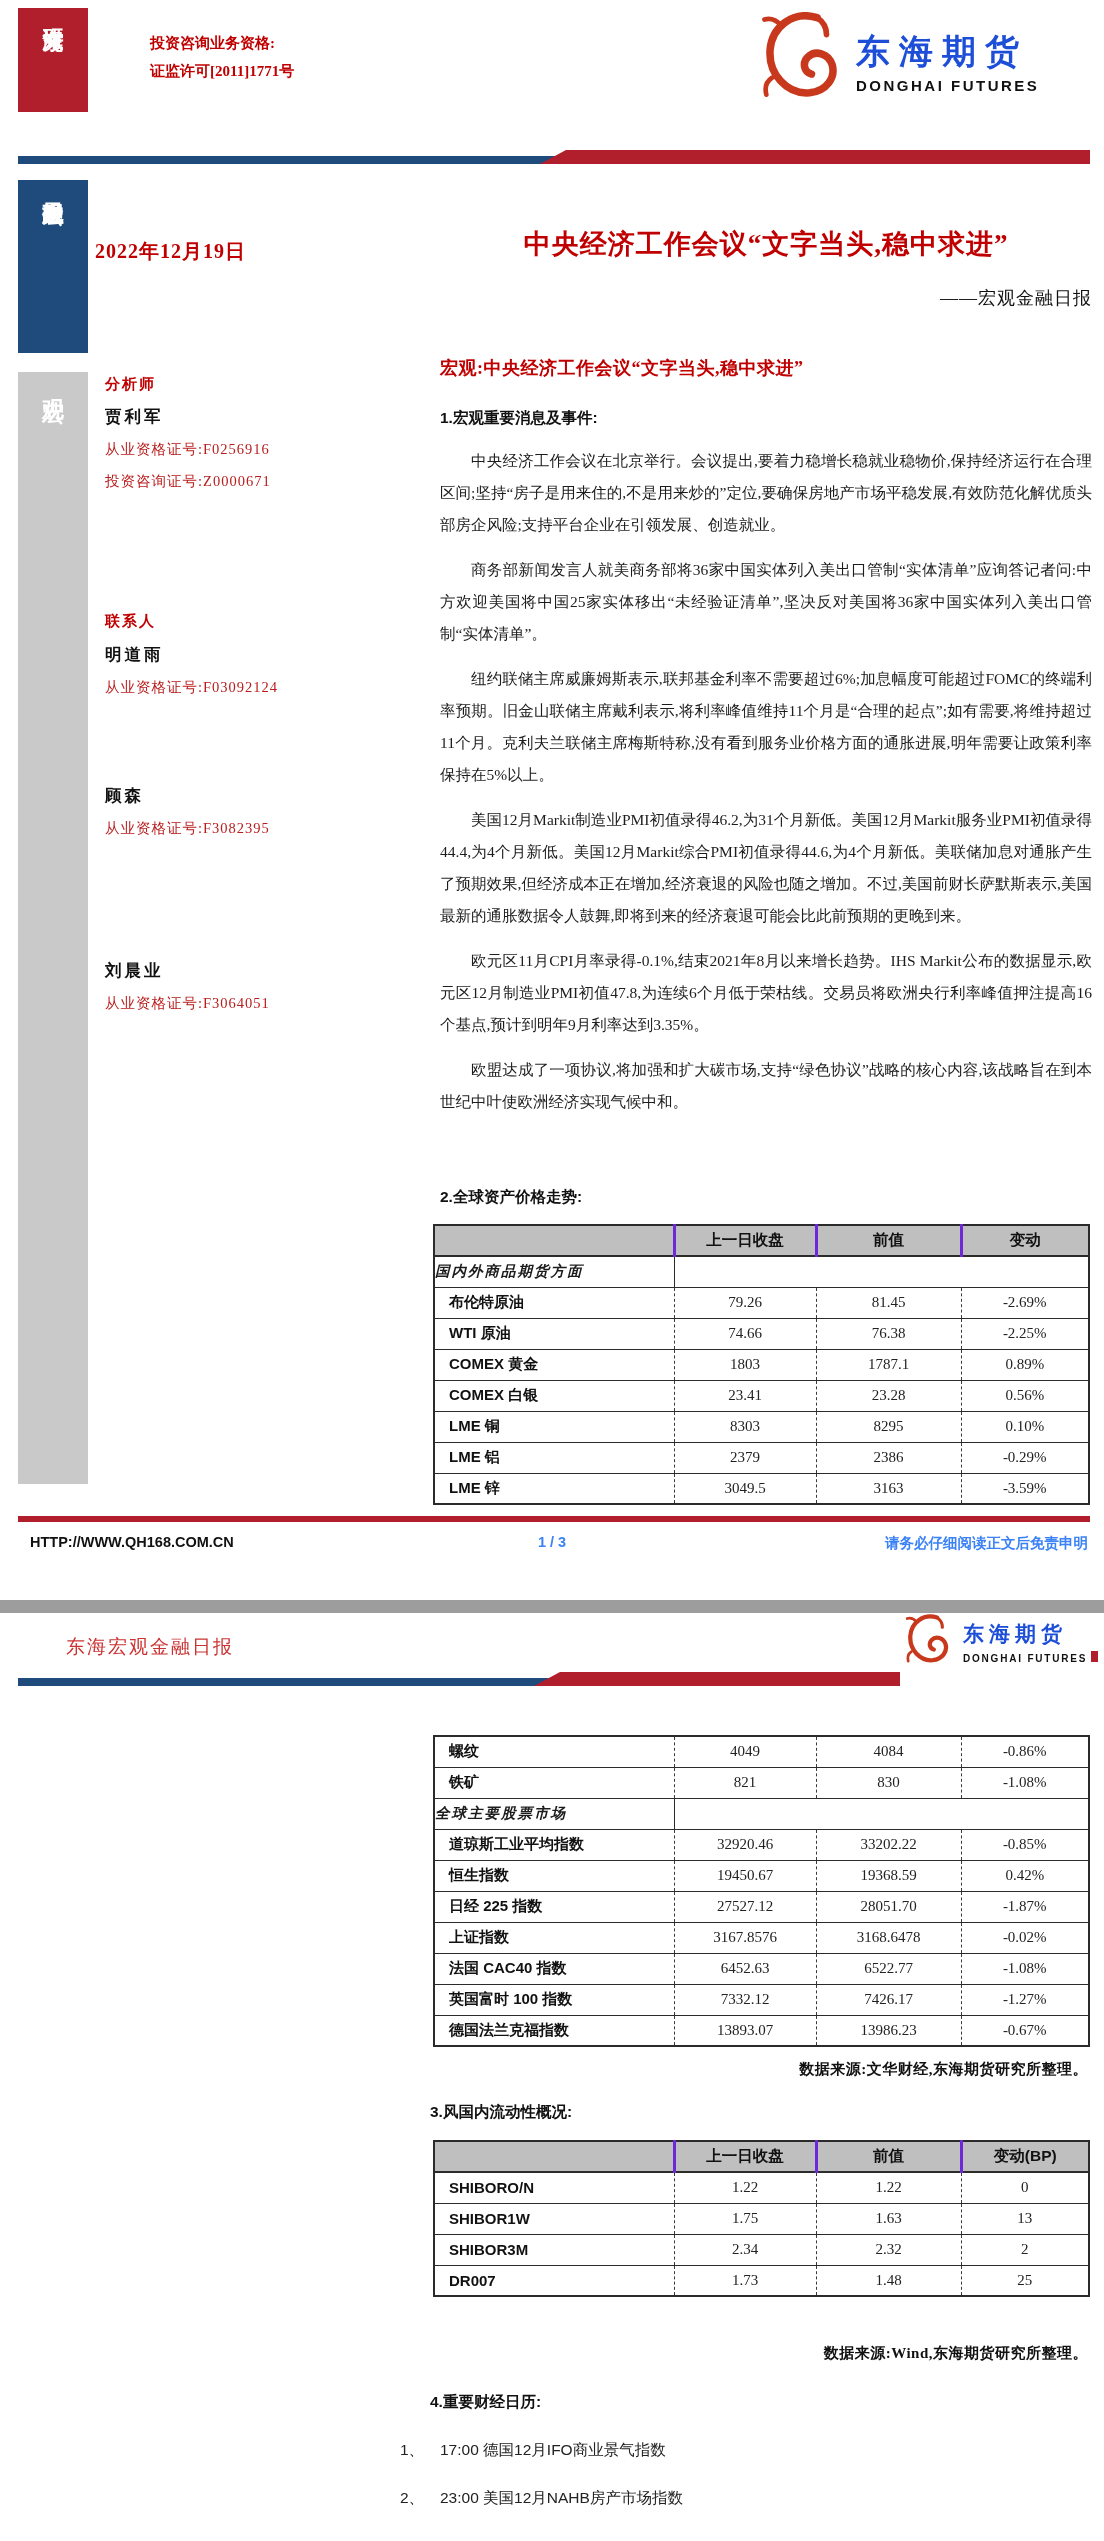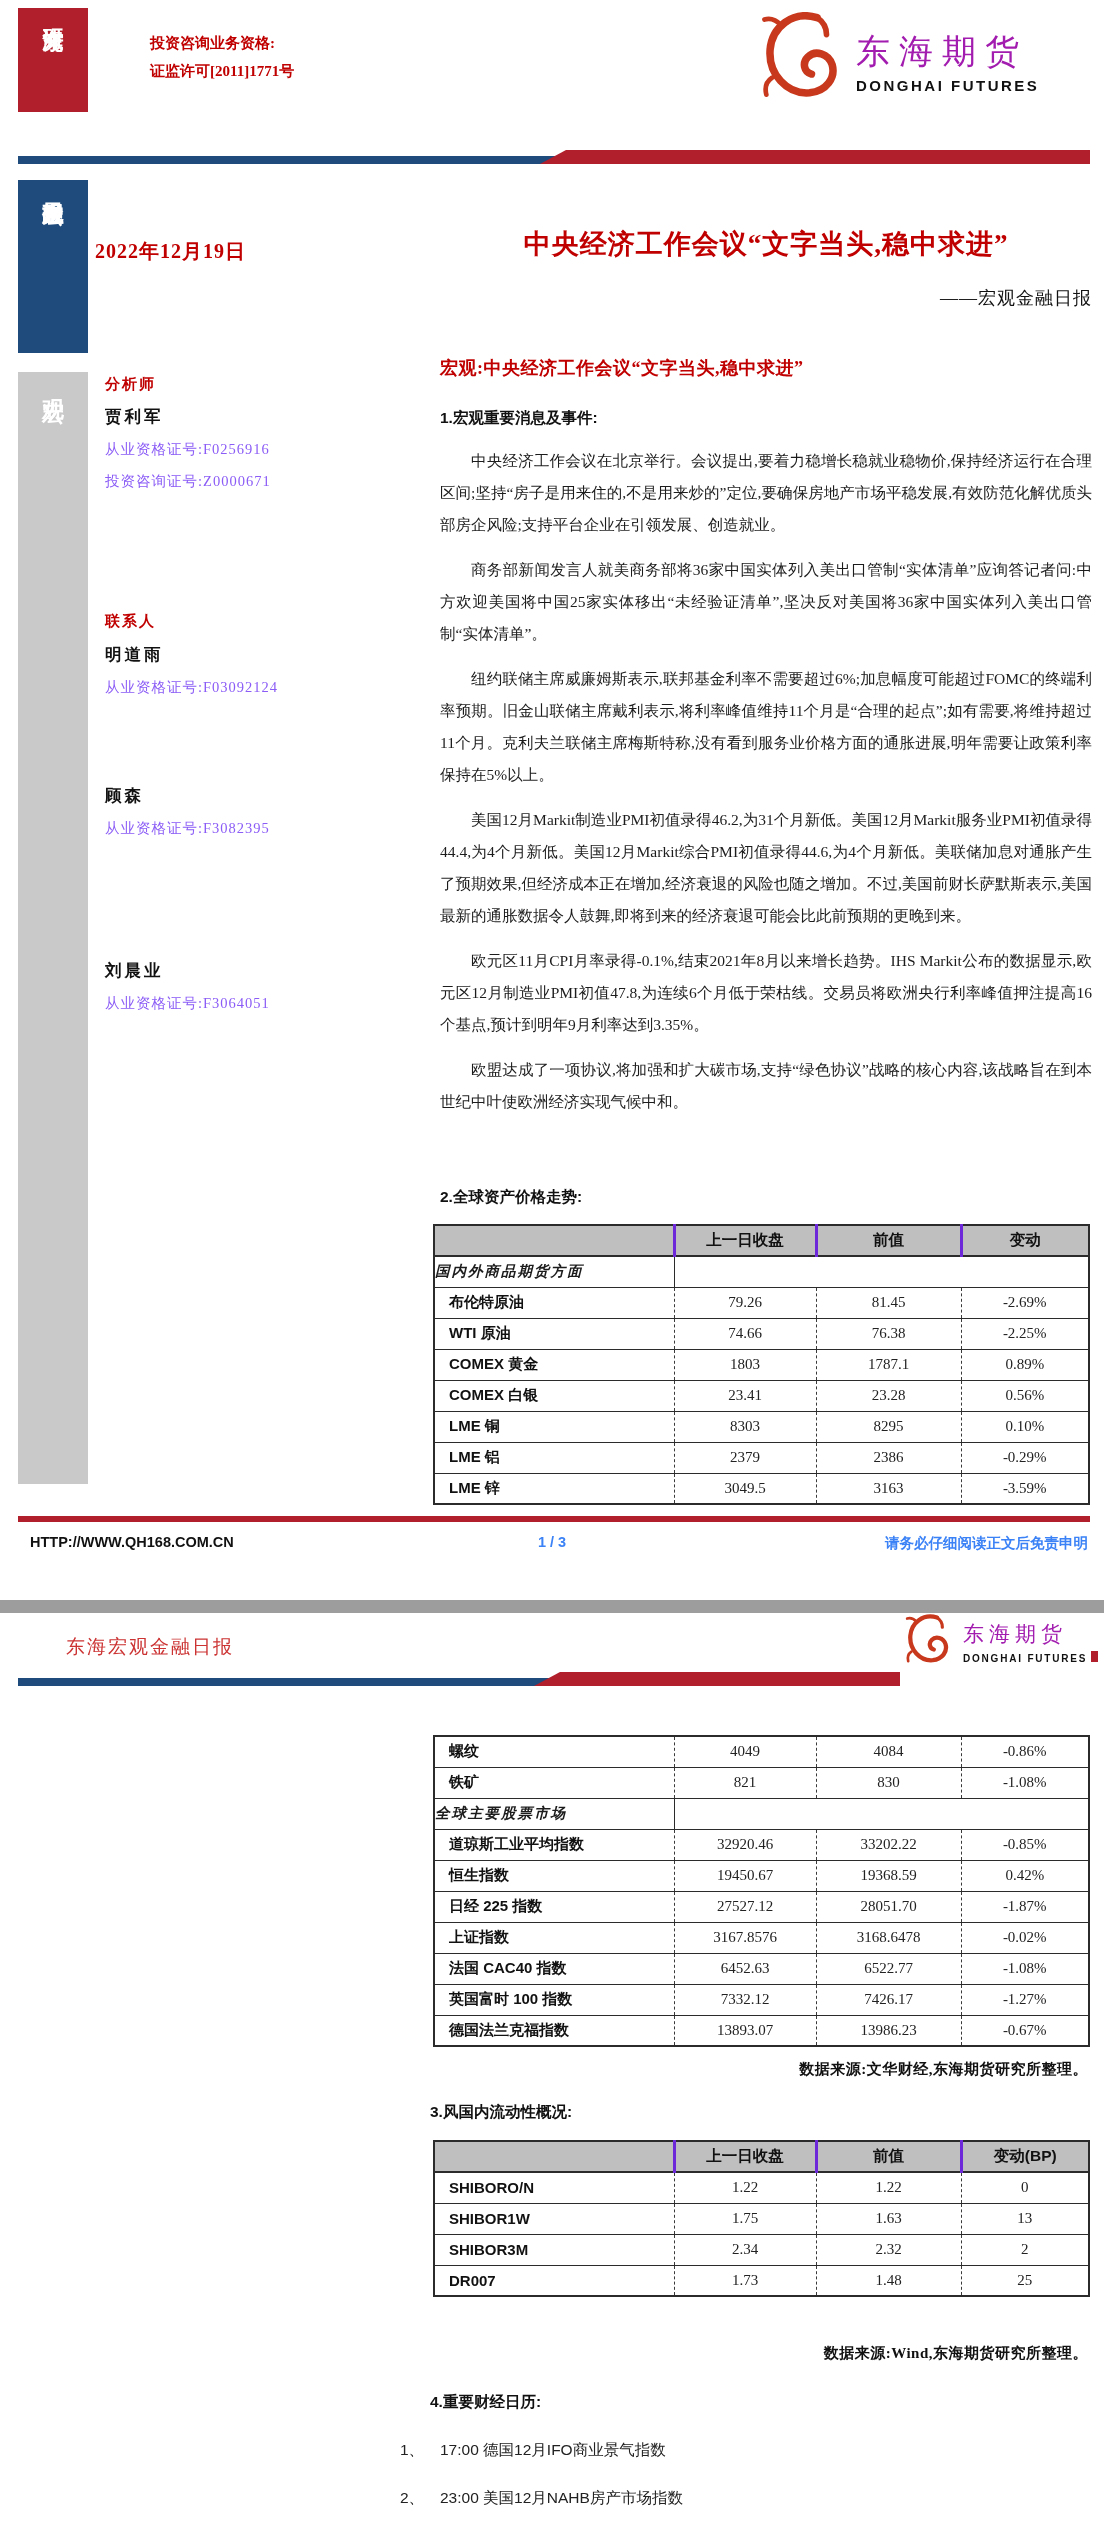--- a/index.html
+++ b/index.html
@@ -15,21 +15,21 @@
   .vbox{display:flex;align-items:flex-start;justify-content:center;}
   .vtext{writing-mode:vertical-rl;text-orientation:upright;color:#fff;font-weight:bold;
          font-family:var(--serif);}
   .red-box{background:#b11f2c;}
   .blue-box{background:#1e4b7c;}
   .gray-box{background:#c9c9c9;}
 
   
   .qual{color:#c00000;font-weight:bold;font-size:15px;line-height:1.85;font-family:var(--serif);}
   .logo{display:flex;align-items:center;gap:10px;}
-  .logo-txt .cn{font-family:var(--serif);font-weight:normal;color:#a21caf;white-space:nowrap;}
+  .logo-txt .cn{font-family:var(--serif);font-weight:bold;color:#1d4ed8;white-space:nowrap;}
   .logo-txt .en{font-family:var(--sans);font-weight:bold;color:#111;white-space:nowrap;}
   .logo1 .cn{font-size:34px;letter-spacing:9px;}
   .logo1 .en{font-size:15px;letter-spacing:2.5px;margin-top:2px;}
   .logo2 .cn{font-size:21px;letter-spacing:5px;}
   .logo2 .en{font-size:10px;letter-spacing:1.8px;margin-top:1px;display:inline-block;}
   .red-sq{display:inline-block;width:7px;height:11px;background:#b11f2c;margin-left:4px;}
 
   
   .divider{height:15px;}
   .div-blue{position:absolute;bottom:0;height:8px;background:#1e4b7c;}
@@ -37,21 +37,21 @@
            clip-path:polygon(26px 0,100% 0,100% 100%,0 100%);}
 
   
   .date{color:#c00000;font-weight:bold;font-size:20px;letter-spacing:1px;}
   .title1{color:#c00000;font-weight:bold;font-size:27px;text-align:center;letter-spacing:1px;}
   .subtitle{font-size:18px;color:#111;text-align:right;letter-spacing:1px;}
 
   
   .an-role{color:#c00000;font-weight:bold;font-size:15px;letter-spacing:2px;}
   .an-name{color:#111;font-weight:bold;font-size:16.5px;letter-spacing:3px;}
-  .an-cert{color:#8b5cf6;font-size:14.5px;letter-spacing:1px;}
+  .an-cert{color:#b91c1c;font-size:14.5px;letter-spacing:1px;}
 
   
   .content{position:absolute;left:440px;top:356px;width:652px;}
   .sec-head{color:#c00000;font-weight:bold;font-size:18px;margin-bottom:28px;letter-spacing:0.5px;}
   .sub-head{color:#111;font-weight:bold;font-size:15.5px;font-family:Liberation Sans, sans-serif;margin-bottom:16px;}
   .para{font-size:15.5px;line-height:32px;text-align:justify;text-indent:2em;color:#1c1c1c;margin-bottom:13px;}
   .gap-lg{height:56px;}
 
   
   table.rpt{border-collapse:collapse;width:655px;table-layout:fixed;border:2px solid #2b2b2b;background:#fff;}

